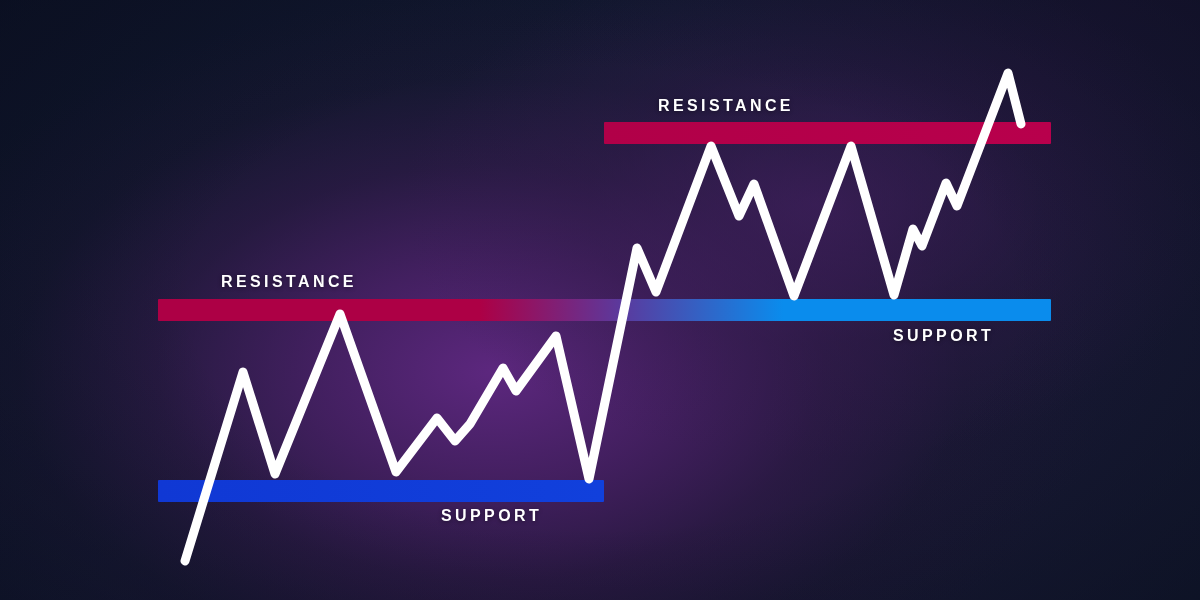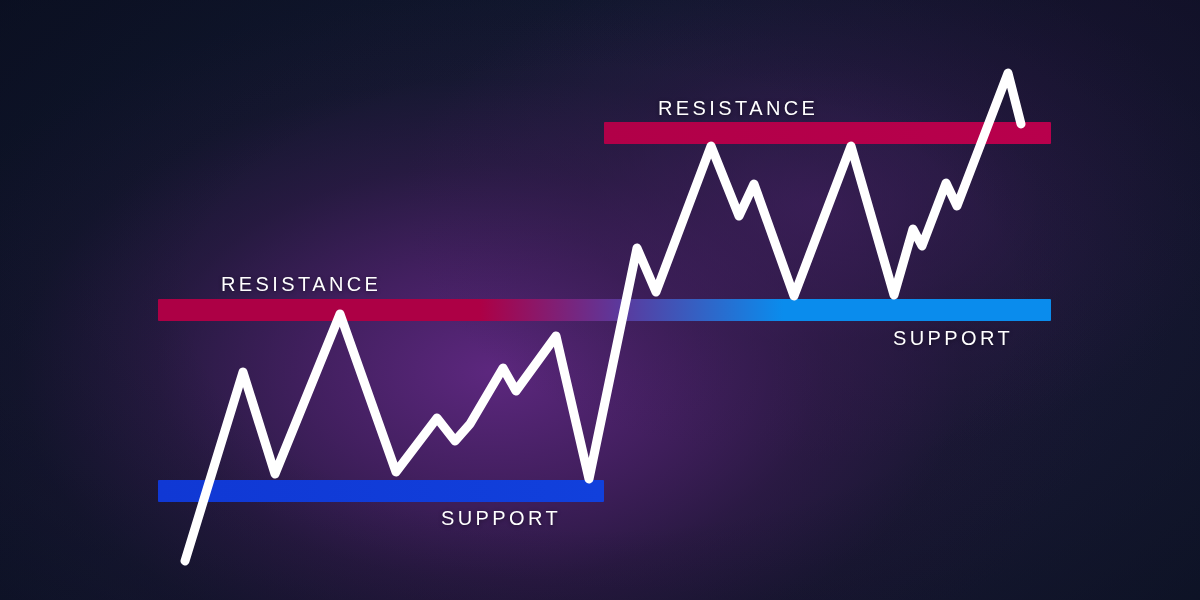--- a/index.html
+++ b/index.html
@@ -62,22 +62,22 @@
   .zone-bar {
     position: absolute;
     border-radius: 1px;
   }
 
   
   .zone-label {
     position: absolute;
     color: #ffffff;
     font-family: "Liberation Sans", sans-serif;
-    font-size: 20px;
-    font-weight: normal;
+    font-size: 16px;
+    font-weight: bold;
     letter-spacing: 3.4px;
     white-space: nowrap;
     line-height: 1;
     text-shadow: 0 1px 4px rgba(0,0,0,0.45);
   }
 
   
   #price-line-svg {
     position: absolute;
     left: 0;

